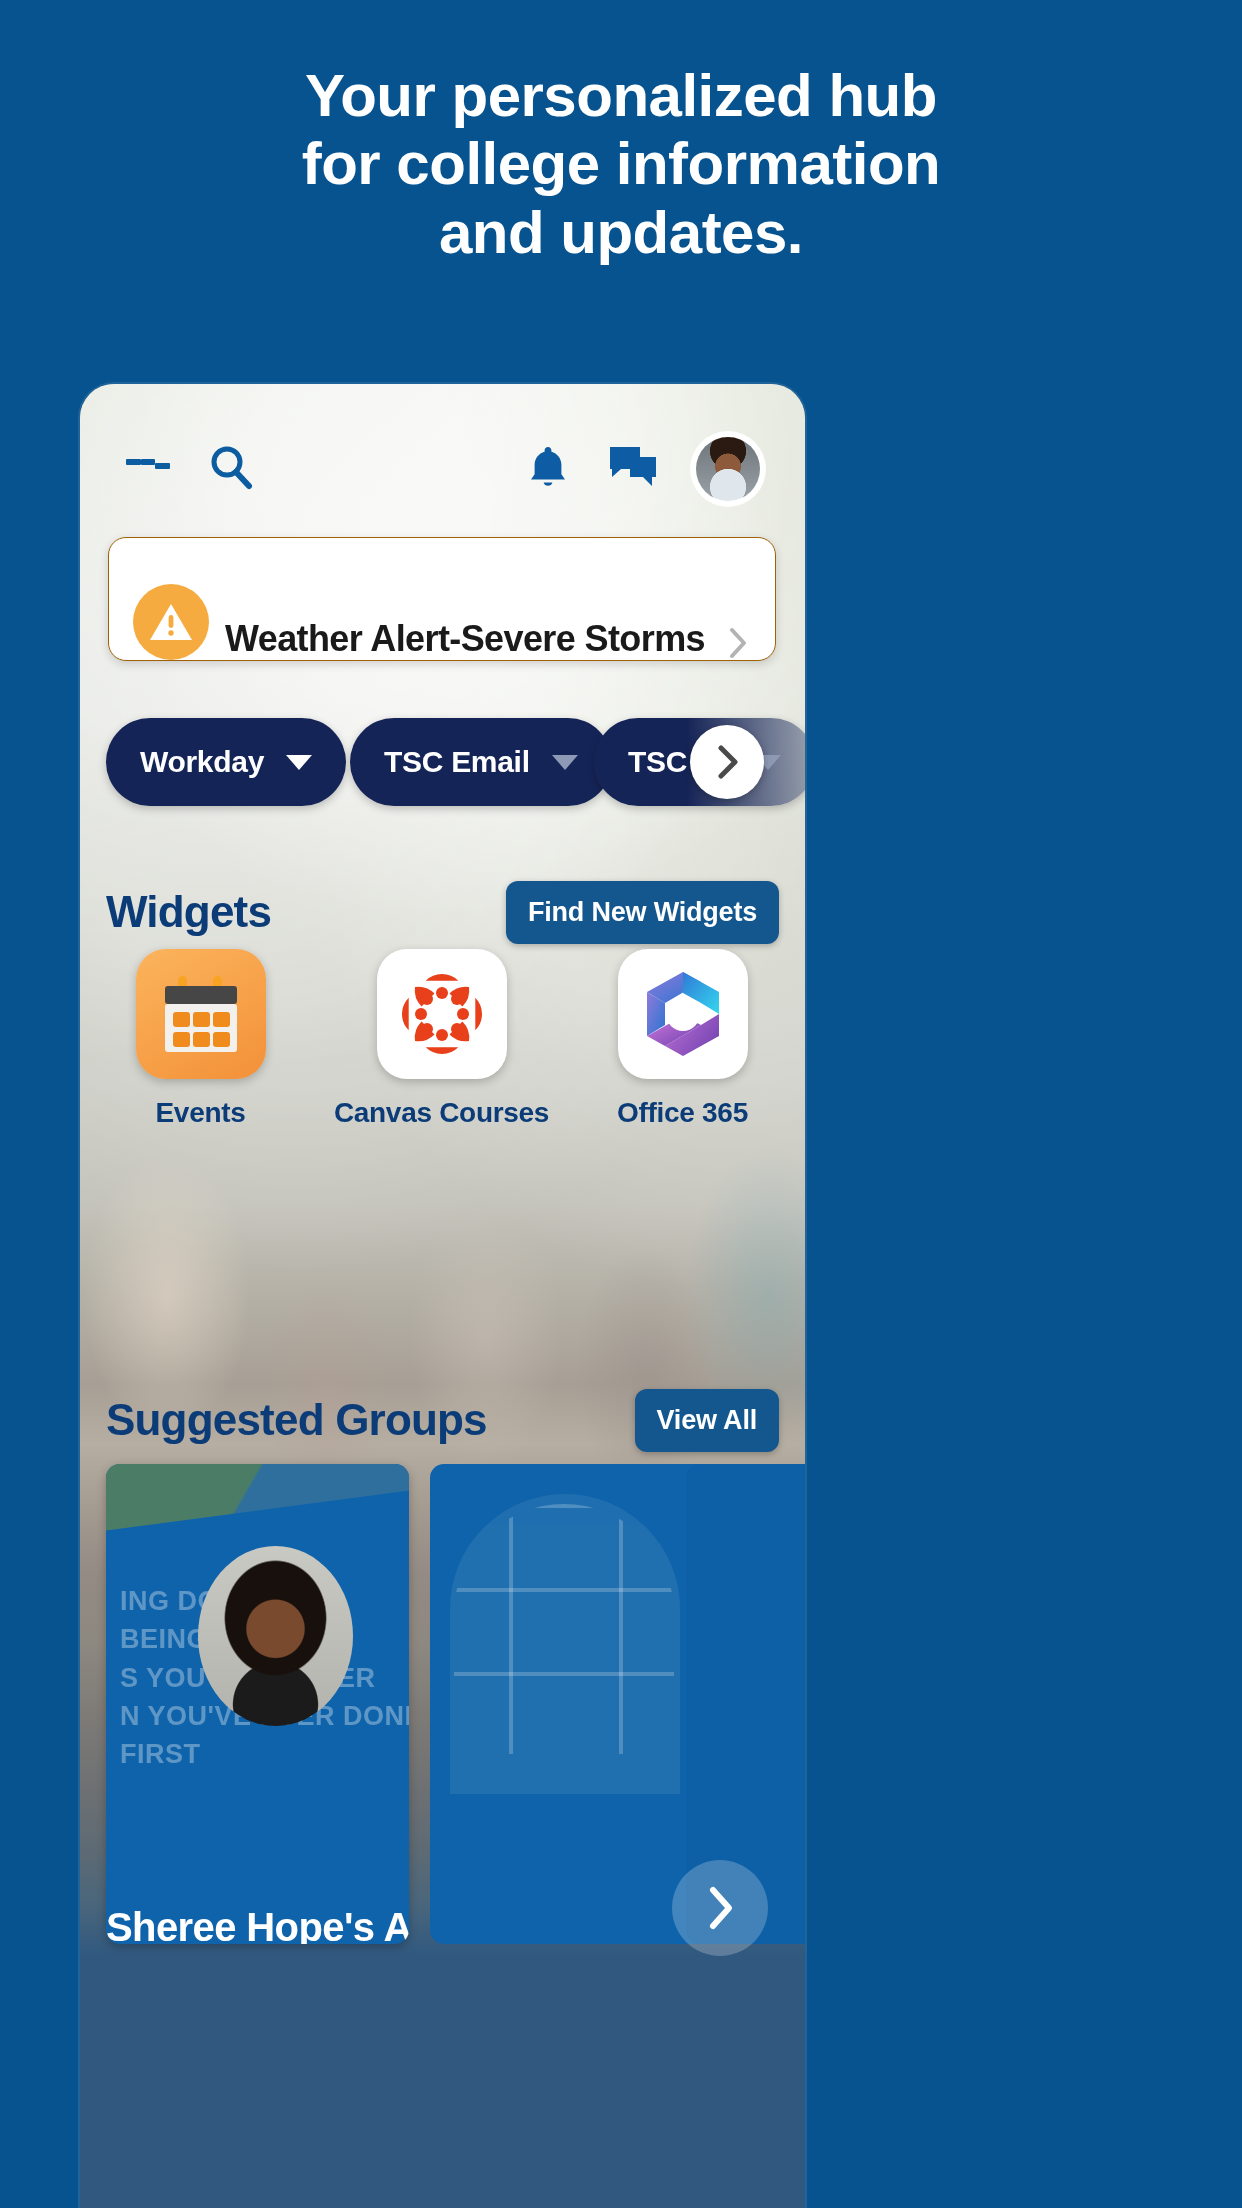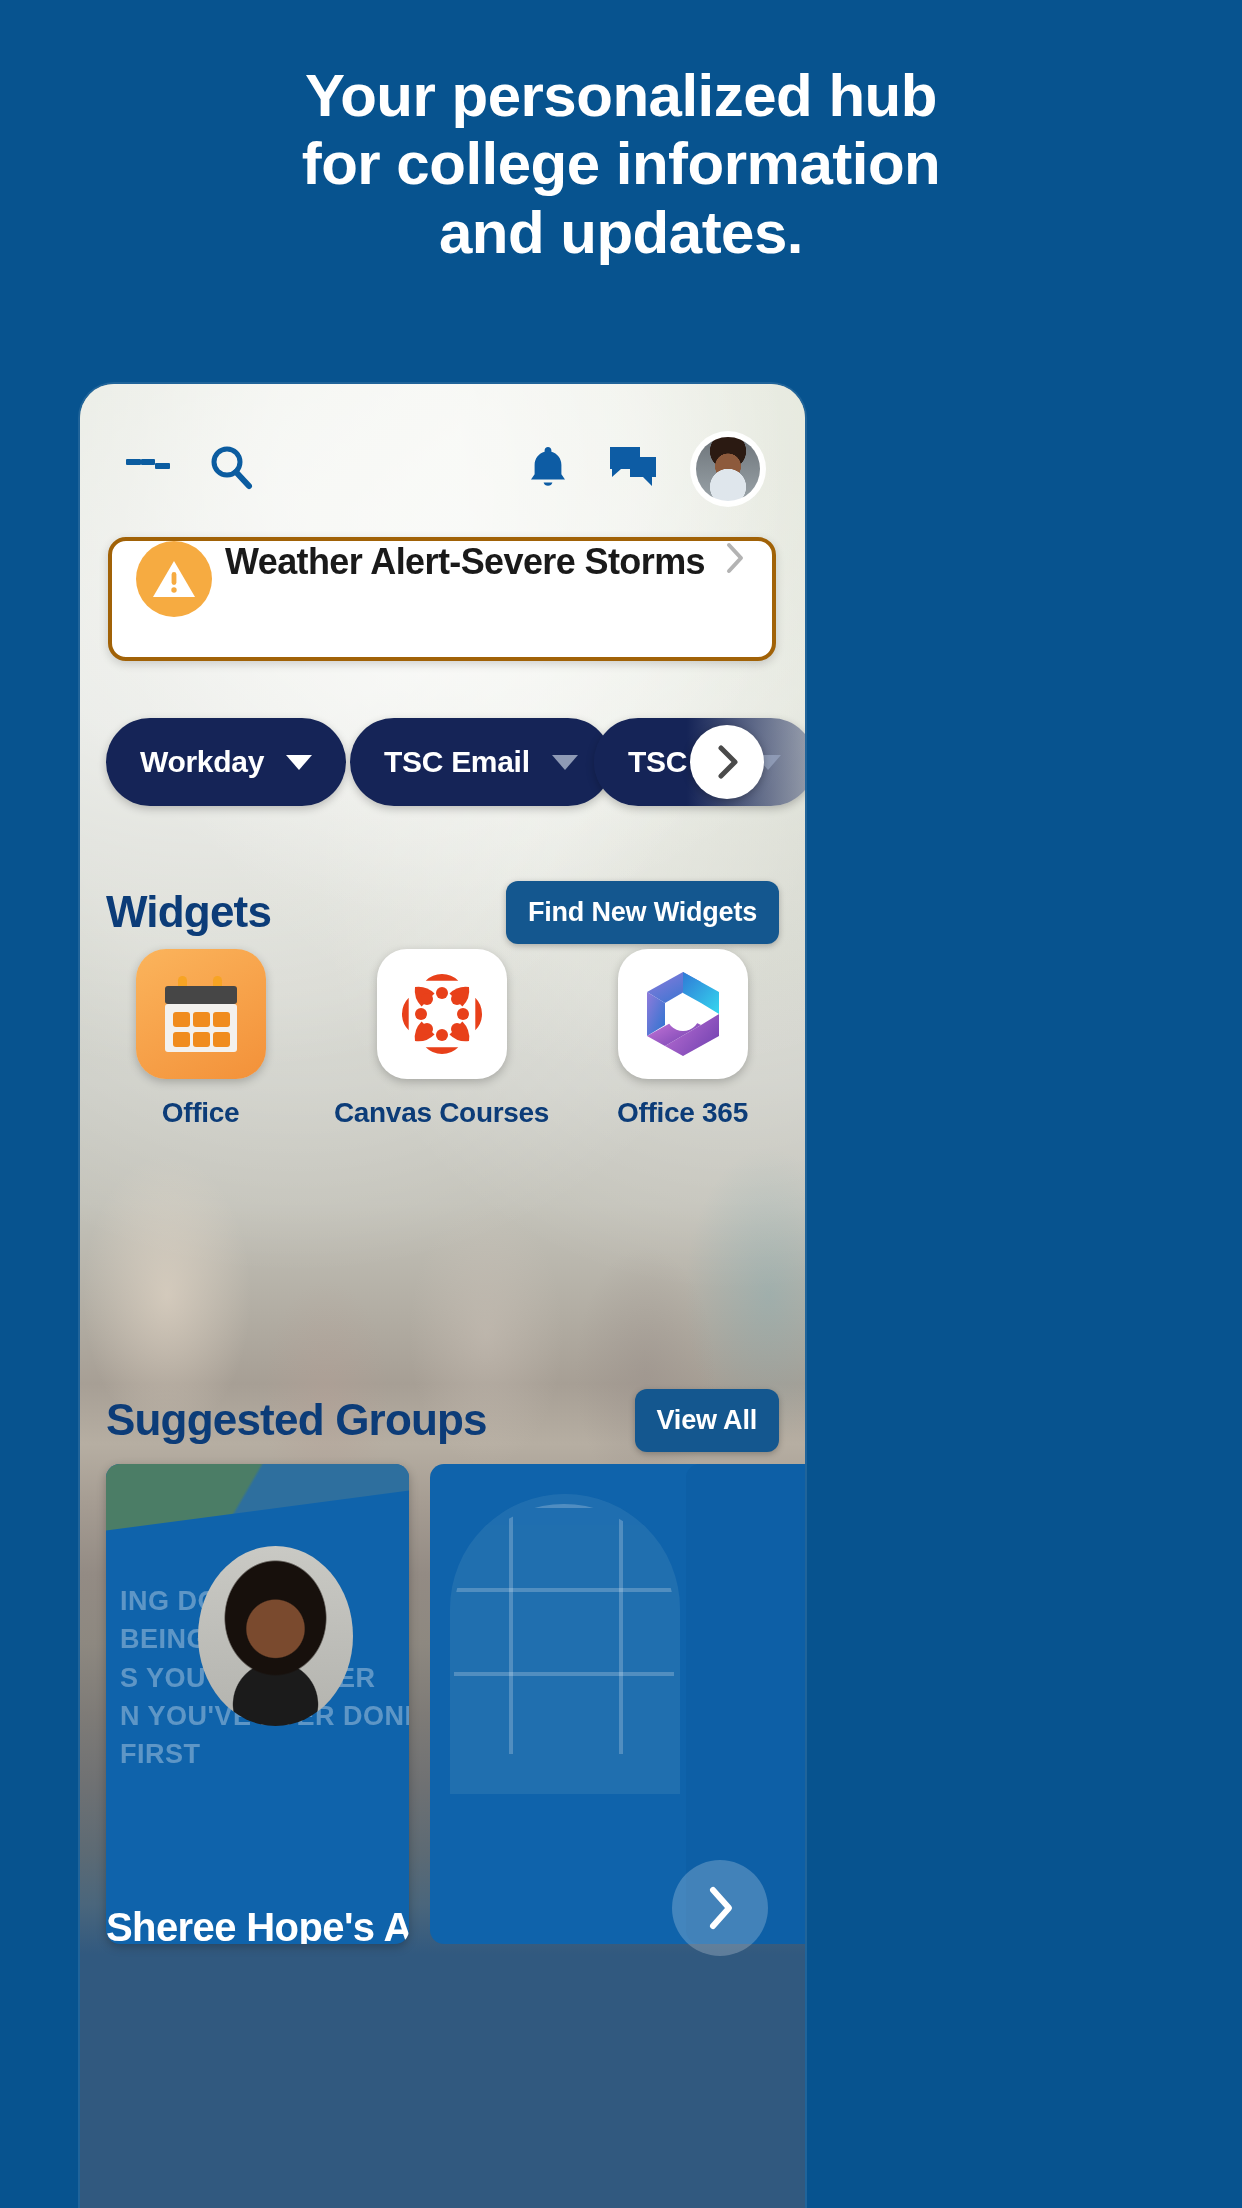--- a/index.html
+++ b/index.html
@@ -102,23 +102,23 @@
       radial-gradient(circle at 50% 46%, #8d5a3c 0 27%, transparent 28%),
       radial-gradient(circle at 50% 22%, #2b1a12 0 30%, transparent 31%),
       linear-gradient(180deg,#6d747a,#9aa3a8);
   }
 
   
   #alert-card {
     position: absolute; left: 28px; top: 153px;
     width: 668px; height: 124px;
     background: #ffffff;
-    border: 4px solid #a16207;
+    border: 1px solid #a16207;
     border-radius: 18px;
-    display: flex; align-items: flex-start;
+    display: flex; align-items: flex-end;
     box-shadow: 0 3px 10px rgba(0,0,0,.16);
   }
   #alert-icon {
     margin-left: 24px;
     width: 76px; height: 76px; border-radius: 50%;
     background: #f6ab41;
     display: flex; align-items: center; justify-content: center;
     flex: 0 0 auto;
   }
   #alert-text {
@@ -394,21 +394,21 @@
             <rect x="14" y="22" width="72" height="18" rx="3" fill="#464646"></rect>
             <rect x="14" y="40" width="72" height="48" rx="3" fill="#f3f1ee"></rect>
             <rect x="22" y="48" width="17" height="15" rx="3" fill="#f08c1e"></rect>
             <rect x="42" y="48" width="17" height="15" rx="3" fill="#f08c1e"></rect>
             <rect x="62" y="48" width="17" height="15" rx="3" fill="#f08c1e"></rect>
             <rect x="22" y="68" width="17" height="15" rx="3" fill="#f08c1e"></rect>
             <rect x="42" y="68" width="17" height="15" rx="3" fill="#f08c1e"></rect>
             <rect x="62" y="68" width="17" height="15" rx="3" fill="#f08c1e"></rect>
           </svg>
         </div>
-        <div class="label">Office</div>
+        <div class="label">Events</div>
       </div>
 
       <div class="widget">
         <div class="tile tile-white">
           <svg width="104" height="104" viewBox="0 0 104 104">
             <g fill="#e8401a">
               <path d="M52 6a23 23 0 0 0-16.3 6.7h32.6A23 23 0 0 0 52 6z" transform="translate(0,6)"></path>
               <path d="M52 98a23 23 0 0 1-16.3-6.7h32.6A23 23 0 0 1 52 98z" transform="translate(0,-6)"></path>
               <path d="M6 52a23 23 0 0 1 6.7-16.3v32.6A23 23 0 0 1 6 52z" transform="translate(6,0)"></path>
               <path d="M98 52a23 23 0 0 0-6.7-16.3v32.6A23 23 0 0 0 98 52z" transform="translate(-6,0)"></path>

